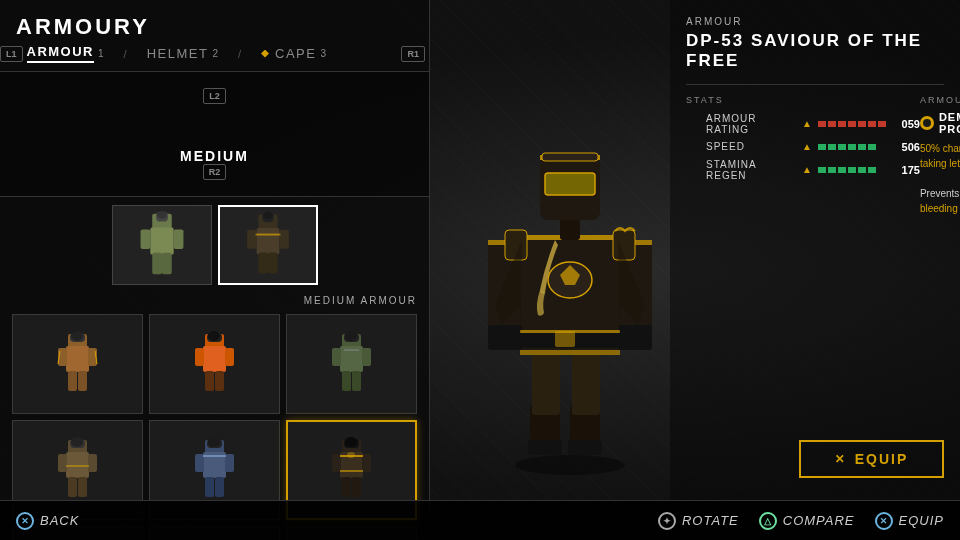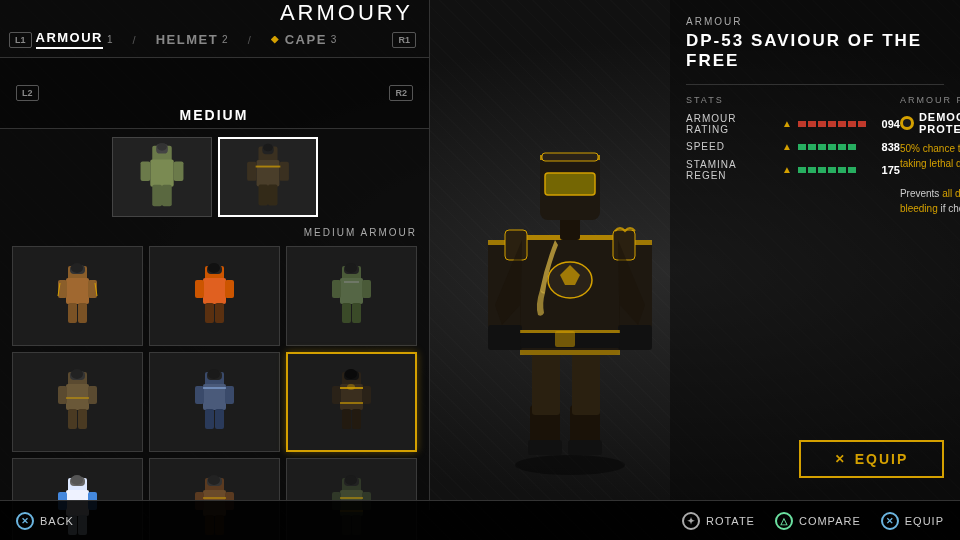--- a/index.html
+++ b/index.html
@@ -41,33 +41,32 @@
       width: 430px;
       height: 510px;
       background: rgba(10,10,10,0.85);
       border-right: 1px solid #333;
       z-index: 1;
     }
 
     
     .armoury-title {
       font-size: 22px;
-      font-weight: 400;
+      font-weight: 700;
       letter-spacing: 3px;
       color: #fff;
-      padding: 0 16px 4px 16px;
-      text-transform: uppercase;
-      text-align: right;
+      padding: 14px 16px 4px 16px;
+      text-transform: uppercase;
     }
 
     
     .tabs {
       display: flex;
       align-items: center;
-      padding: 0 9px;
+      padding: 0 0;
       gap: 0;
       margin-bottom: 8px;
     }
     .tab-btn {
       font-size: 9px;
       color: #888;
       border: 1px solid #555;
       padding: 2px 5px;
       border-radius: 2px;
       margin-right: 4px;
@@ -83,21 +82,20 @@
       color: #fff;
       font-weight: bold;
       border-bottom: 2px solid #fff;
       padding-bottom: 2px;
     }
     .tab-label {
       font-size: 13px;
       letter-spacing: 1.5px;
       text-transform: uppercase;
       color: #888;
-      font-weight: bold;
     }
     .tab-num {
       font-size: 10px;
       color: #888;
     }
     .tab-separator {
       color: #555;
       margin-right: 20px;
       font-size: 11px;
     }
@@ -107,24 +105,25 @@
       background: #d4a000;
       clip-path: polygon(50% 0%, 100% 50%, 50% 100%, 0% 50%);
       margin-right: 2px;
     }
 
     
     .category-bar {
       display: flex;
       align-items: center;
       justify-content: space-between;
-      padding: 5px 16px;
+      padding: 16px 16px;
       border-top: 1px solid #333;
       border-bottom: 1px solid #333;
       background: rgba(0,0,0,0.3);
+      flex-direction: column;
     }
     .category-btn {
       font-size: 9px;
       color: #888;
       border: 1px solid #555;
       padding: 2px 5px;
       border-radius: 2px;
       font-weight: bold;
     }
     .category-label {
@@ -233,20 +232,21 @@
       gap: 6px;
       margin-bottom: 6px;
     }
     .stat-name {
       font-size: 10px;
       color: #ccc;
       letter-spacing: 1px;
       text-transform: uppercase;
       width: 90px;
       flex-shrink: 0;
+      margin-left: 20px;
     }
     .stat-arrow {
       color: #d4a000;
       font-size: 10px;
     }
     .stat-bar-container {
       display: flex;
       gap: 2px;
       flex: 1;
     }
@@ -363,24 +363,25 @@
       display: flex;
       align-items: center;
       justify-content: center;
       font-size: 9px;
       color: #888;
       font-weight: bold;
     }
     .btn-cross { border-color: #6bb5e0; color: #6bb5e0; }
     .btn-triangle { border-color: #6be0a0; color: #6be0a0; }
     .action-label {
-      font-size: 11px;
+      font-size: 13px;
       letter-spacing: 1px;
       text-transform: uppercase;
       color: #ccc;
+      font-style: italic;
     }
     .bottom-right {
       display: flex;
       gap: 20px;
     }
 
     
     .char-container {
       position: absolute;
       left: 430px;
@@ -687,35 +688,35 @@
         <span class="stat-arrow">▲</span>
         <div class="stat-bar-container">
           <div class="stat-bar-seg"></div>
           <div class="stat-bar-seg"></div>
           <div class="stat-bar-seg"></div>
           <div class="stat-bar-seg"></div>
           <div class="stat-bar-seg"></div>
           <div class="stat-bar-seg"></div>
           <div class="stat-bar-seg"></div>
         </div>
-        <span class="stat-value">094</span>
+        <span class="stat-value">059</span>
       </div>
 
       <div class="stat-row">
         <span class="stat-name">SPEED</span>
         <span class="stat-arrow">▲</span>
         <div class="stat-bar-container">
           <div class="stat-bar-seg green"></div>
           <div class="stat-bar-seg green"></div>
           <div class="stat-bar-seg green"></div>
           <div class="stat-bar-seg green"></div>
           <div class="stat-bar-seg green"></div>
           <div class="stat-bar-seg green"></div>
         </div>
-        <span class="stat-value">838</span>
+        <span class="stat-value">506</span>
       </div>
 
       <div class="stat-row">
         <span class="stat-name">STAMINA REGEN</span>
         <span class="stat-arrow">▲</span>
         <div class="stat-bar-container">
           <div class="stat-bar-seg green"></div>
           <div class="stat-bar-seg green"></div>
           <div class="stat-bar-seg green"></div>
           <div class="stat-bar-seg green"></div>

